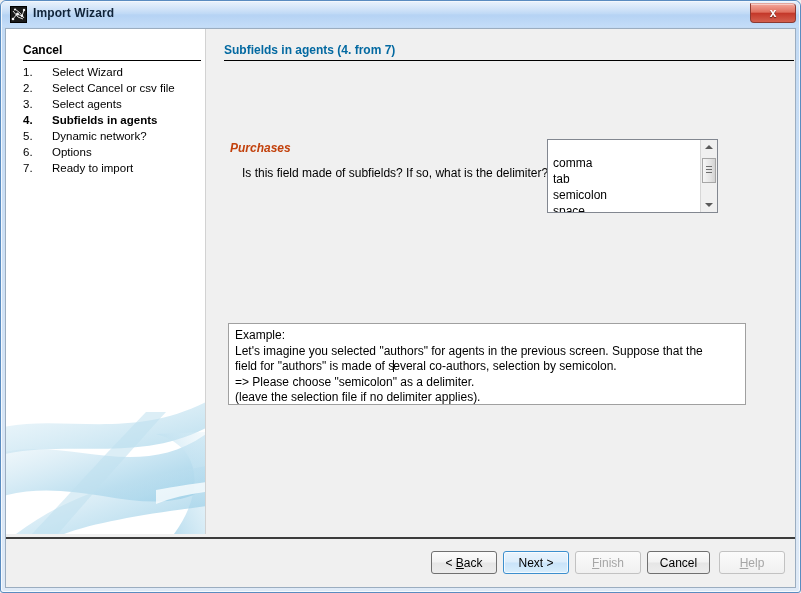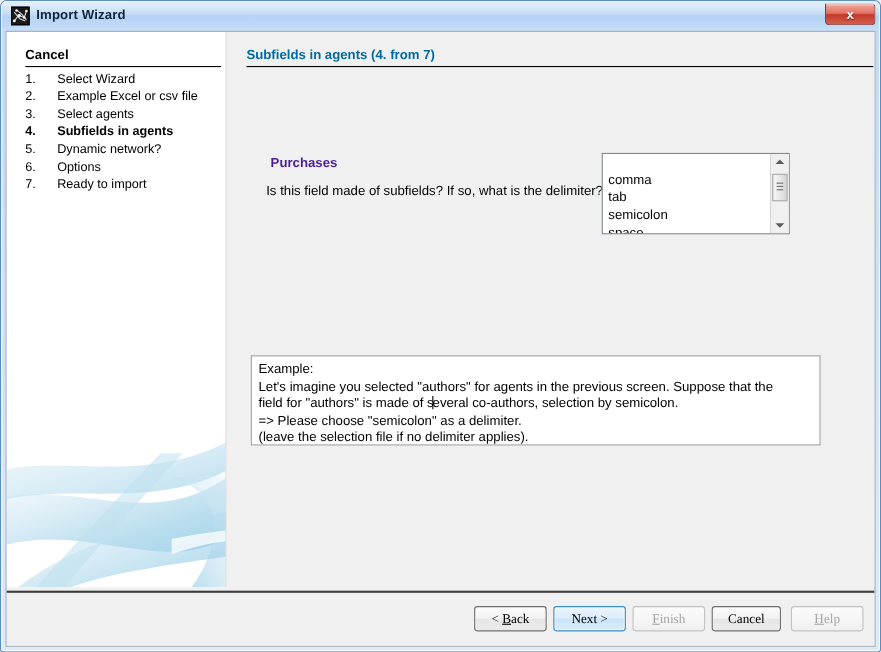--- a/index.html
+++ b/index.html
@@ -191,25 +191,26 @@
   .content-rule {
     position: absolute;
     left: 18px; top: 31px;
     width: 570px;
     height: 1px;
     background: #000;
   }
 
   .field-label {
     position: absolute;
-    left: 40px; top: 112px;
+    left: 24px; top: 112px;
     font-size: 12px;
     font-weight: bold;
-    color: #4c1d95;
-    white-space: nowrap;
+    color: #c2410c;
+    white-space: nowrap;
+    font-style: italic;
   }
   .field-question {
     position: absolute;
     left: 36px; top: 137px;
     font-size: 12px;
     color: #000;
     white-space: nowrap;
   }
 
   
@@ -338,21 +339,21 @@
     font-size: 12px;
     color: #000;
     background: linear-gradient(180deg, #fcfcfc 0%, #f2f2f2 48%, #e6e6e6 52%, #ececec 100%);
     border: 1px solid #707070;
     border-radius: 3px;
     box-sizing: border-box;
     cursor: pointer;
     display: flex;
     align-items: center;
     justify-content: center;
-    font-family: Liberation Serif, serif;
+    font-family: Liberation Sans, sans-serif;
   }
   .btn.default {
     background: linear-gradient(180deg, #eaf4fd 0%, #dcedfb 48%, #c9e3f9 52%, #d9eefc 100%);
     border: 1px solid #3c8fce;
     box-shadow: inset 0 0 0 1px rgba(255,255,255,0.7);
   }
   .btn.disabled {
     color: #a6a6a6;
     border: 1px solid #c2c2c2;
     background: linear-gradient(180deg, #fbfbfb, #f0f0f0);
@@ -401,21 +402,21 @@
       <div class="steps-title">Cancel</div>
       <div class="steps-rule"></div>
 
       <div class="steps-list">
         <div class="step-row">
           <span class="step-num">1.</span>
           <span class="step-label">Select Wizard</span>
         </div>
         <div class="step-row">
           <span class="step-num">2.</span>
-          <span class="step-label">Example Excel or csv file</span>
+          <span class="step-label">Select Cancel or csv file</span>
         </div>
         <div class="step-row">
           <span class="step-num">3.</span>
           <span class="step-label">Select agents</span>
         </div>
         <div class="step-row current">
           <span class="step-num">4.</span>
           <span class="step-label">Subfields in agents</span>
         </div>
         <div class="step-row">

